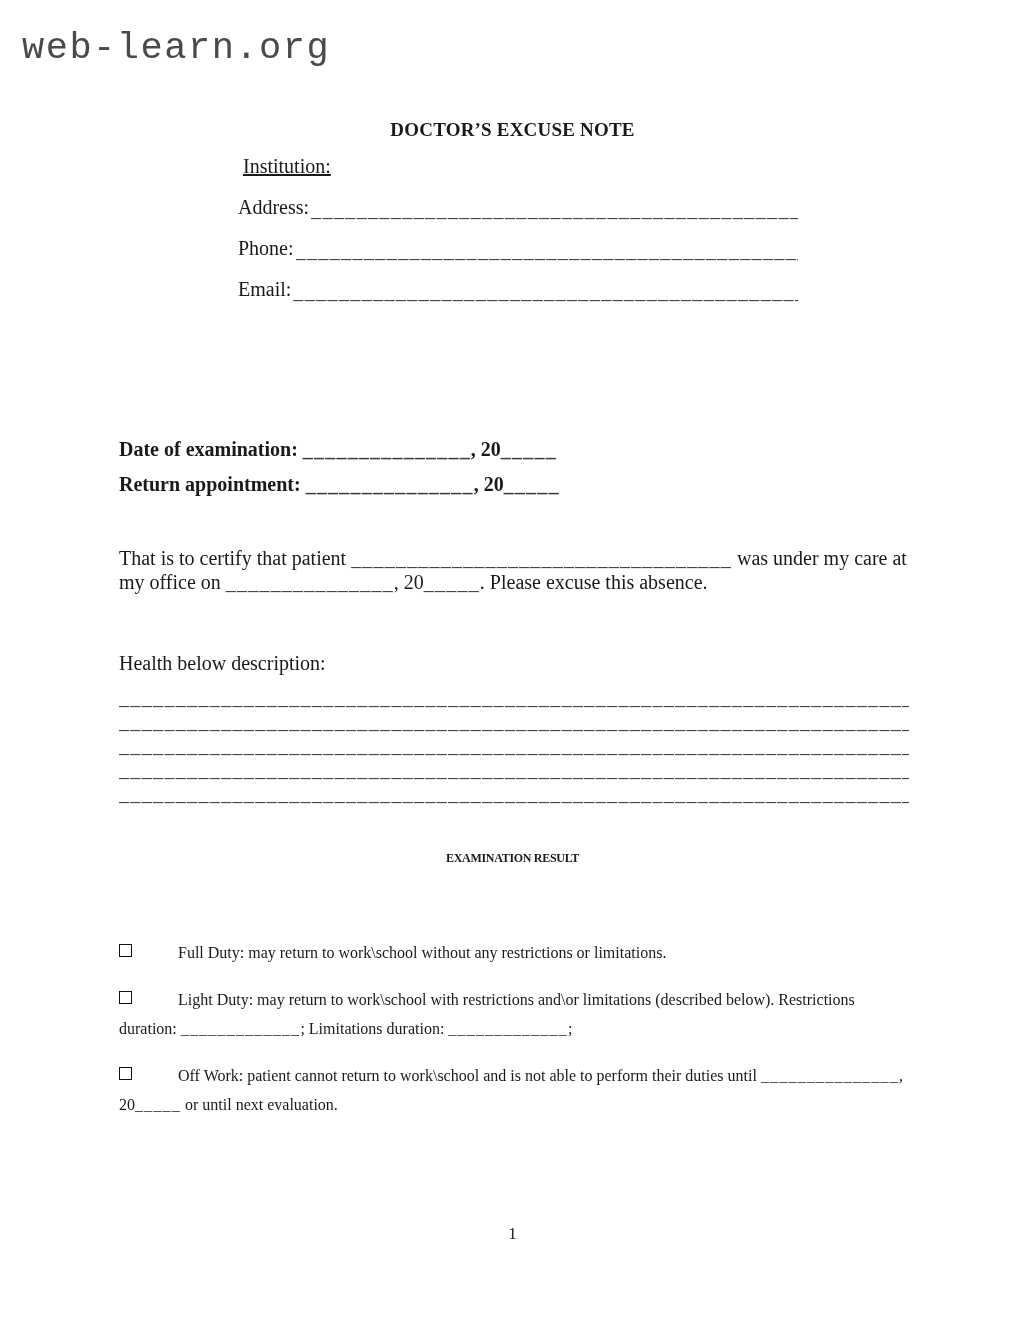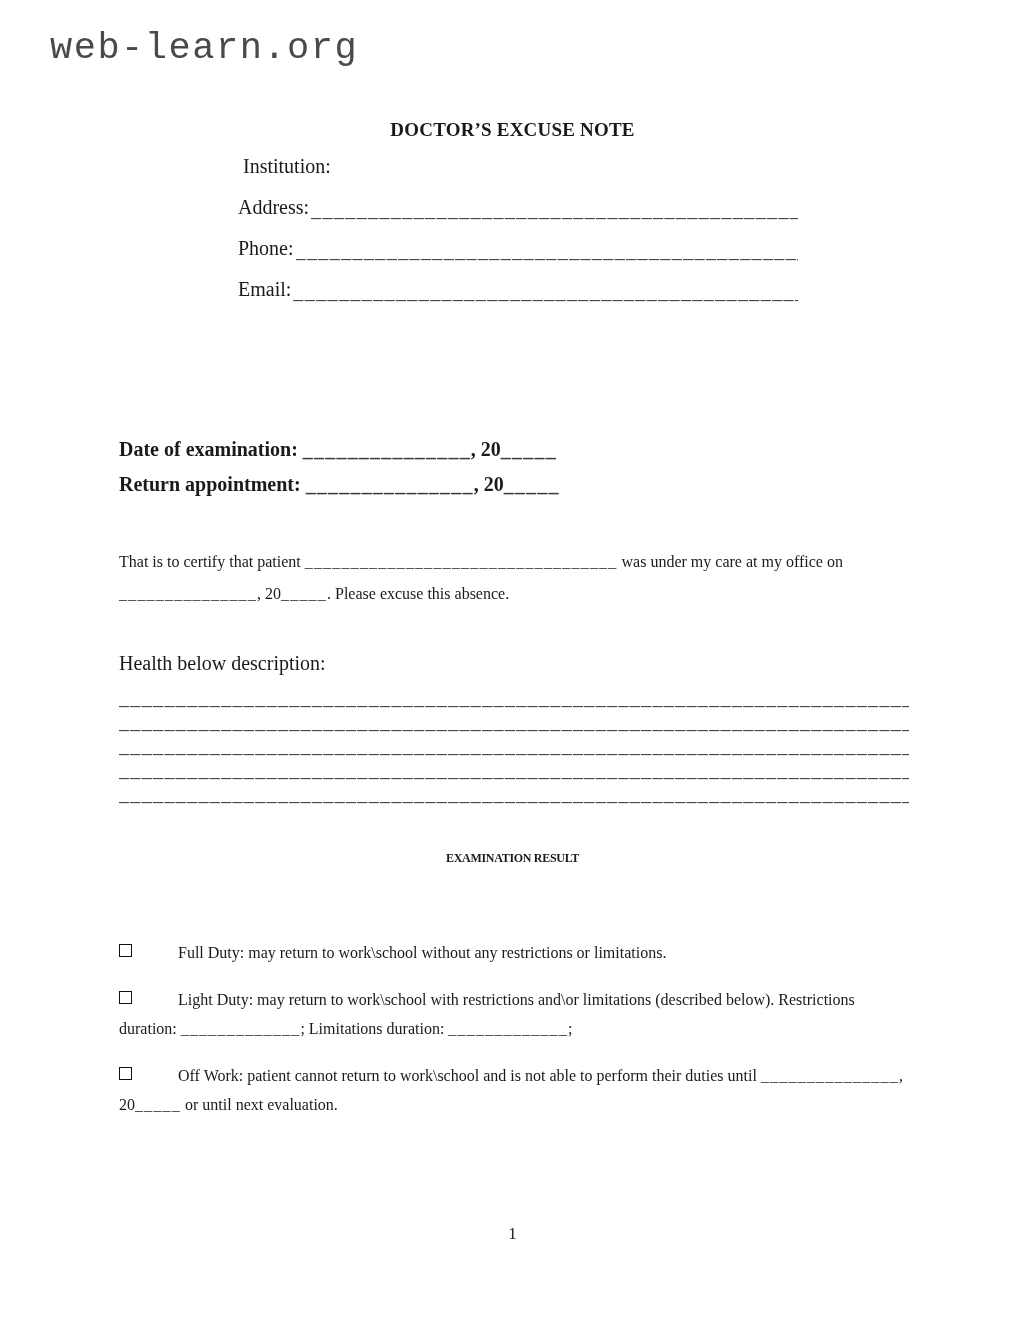--- a/index.html
+++ b/index.html
@@ -19,21 +19,20 @@
   
   .watermark {
     position: absolute;
     left: 22px;
     top: 27px;
     font-family: "Liberation Mono", "DejaVu Sans Mono", monospace;
     font-size: 37px;
     letter-spacing: 1.5px;
     color: #4a4a4a;
     white-space: nowrap;
-    margin-left: 28px;
   }
 
   
   .page {
     position: absolute;
     left: 0;
     top: 0;
     width: 1025px;
     height: 1257px;
   }
@@ -60,21 +59,21 @@
     height: 41px;
     display: flex;
     align-items: baseline;
     font-size: 20px;
     white-space: nowrap;
   }
   .field-row .lbl {
     flex: 0 0 auto;
     padding-right: 2px;
   }
-  .field-row.indent .lbl { padding-left: 5px; }
+  .field-row.indent .lbl { padding-left: 5px; text-decoration: underline; }
   .field-row .fill {
     flex: 1 1 auto;
     overflow: hidden;
     letter-spacing: 1.4px;
     color: #3a3a3a;
     font-size: 20px;
     position: relative;
     top: 2px;
   }
 
@@ -91,22 +90,22 @@
     white-space: nowrap;
   }
   .ul { letter-spacing: 1.2px; color: #3a3a3a; }
 
   
   .certify {
     position: absolute;
     left: 119px;
     top: 546px;
     width: 790px;
-    font-size: 16px;
-    line-height: 32px;
+    font-size: 20px;
+    line-height: 24px;
     text-align: left;
   }
 
   
   .health-label {
     position: absolute;
     left: 119px;
     top: 652px;
     font-size: 20px;
   }

